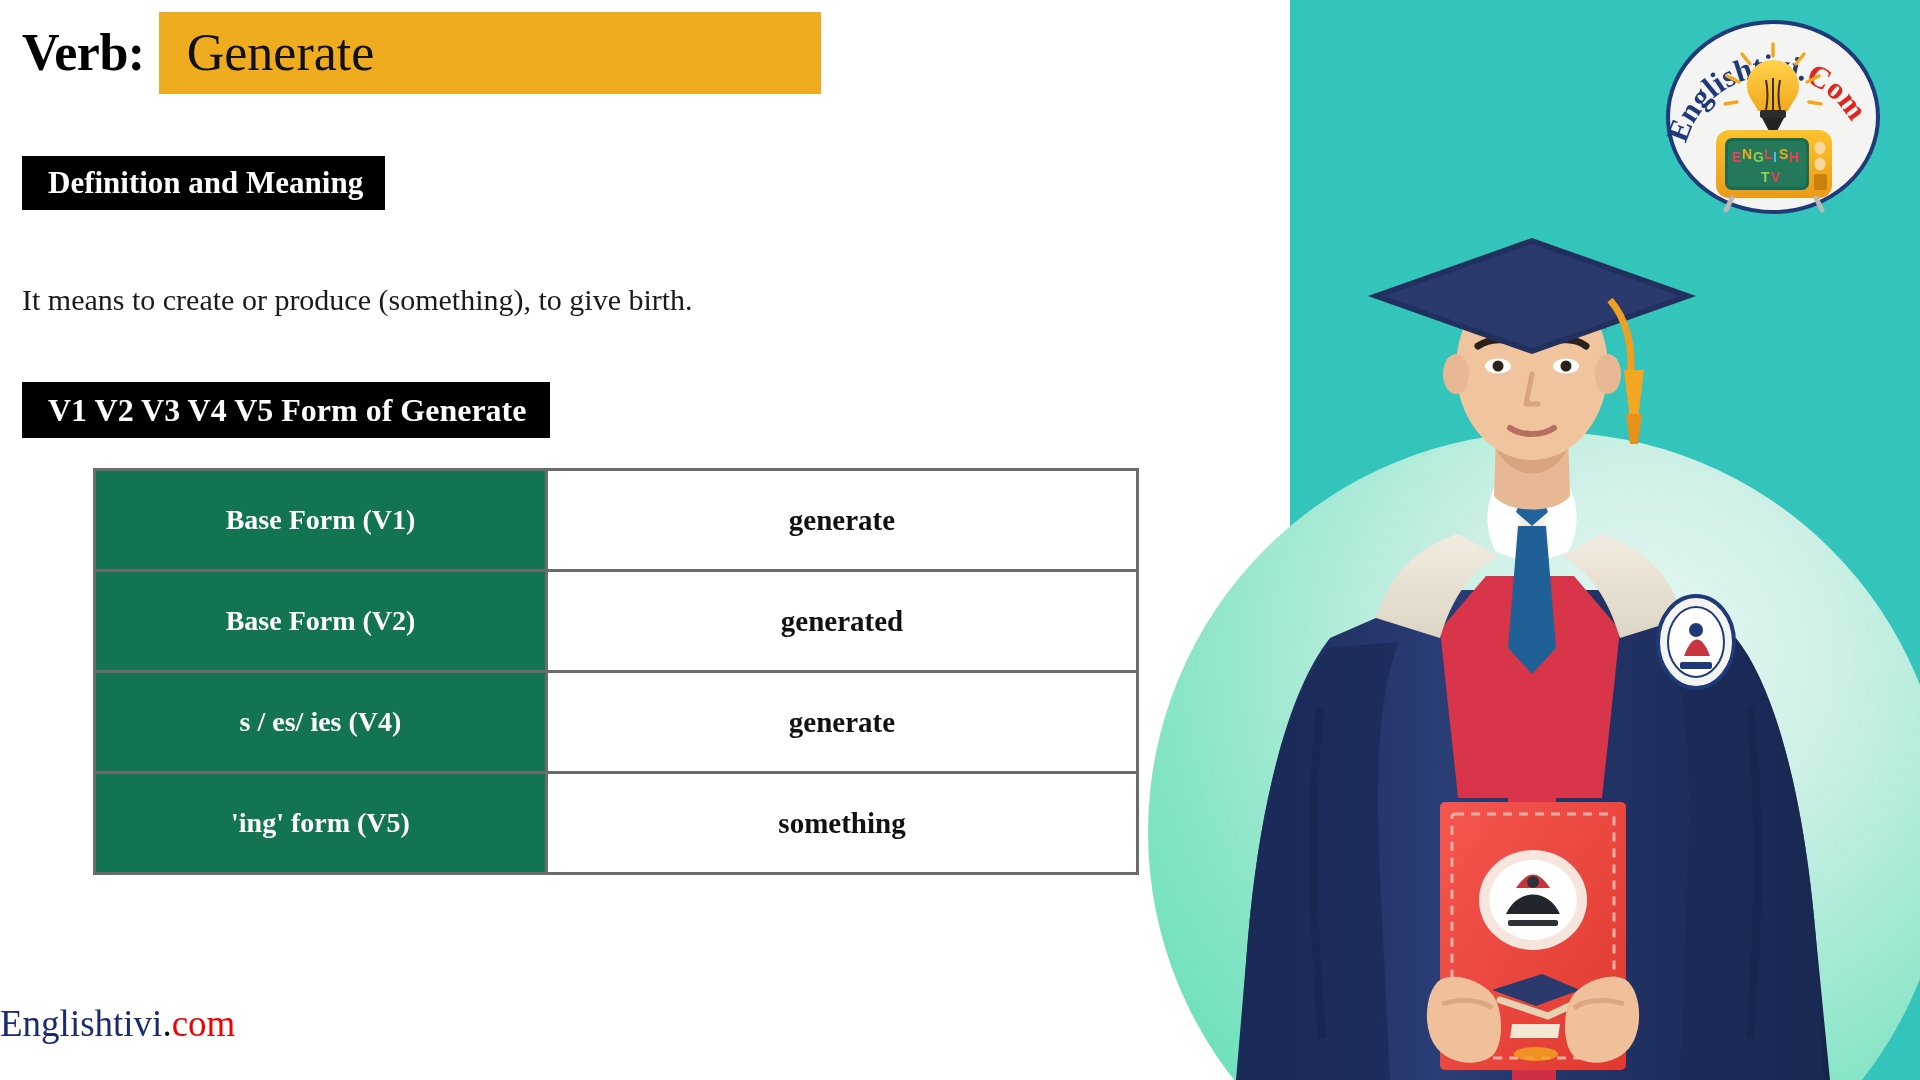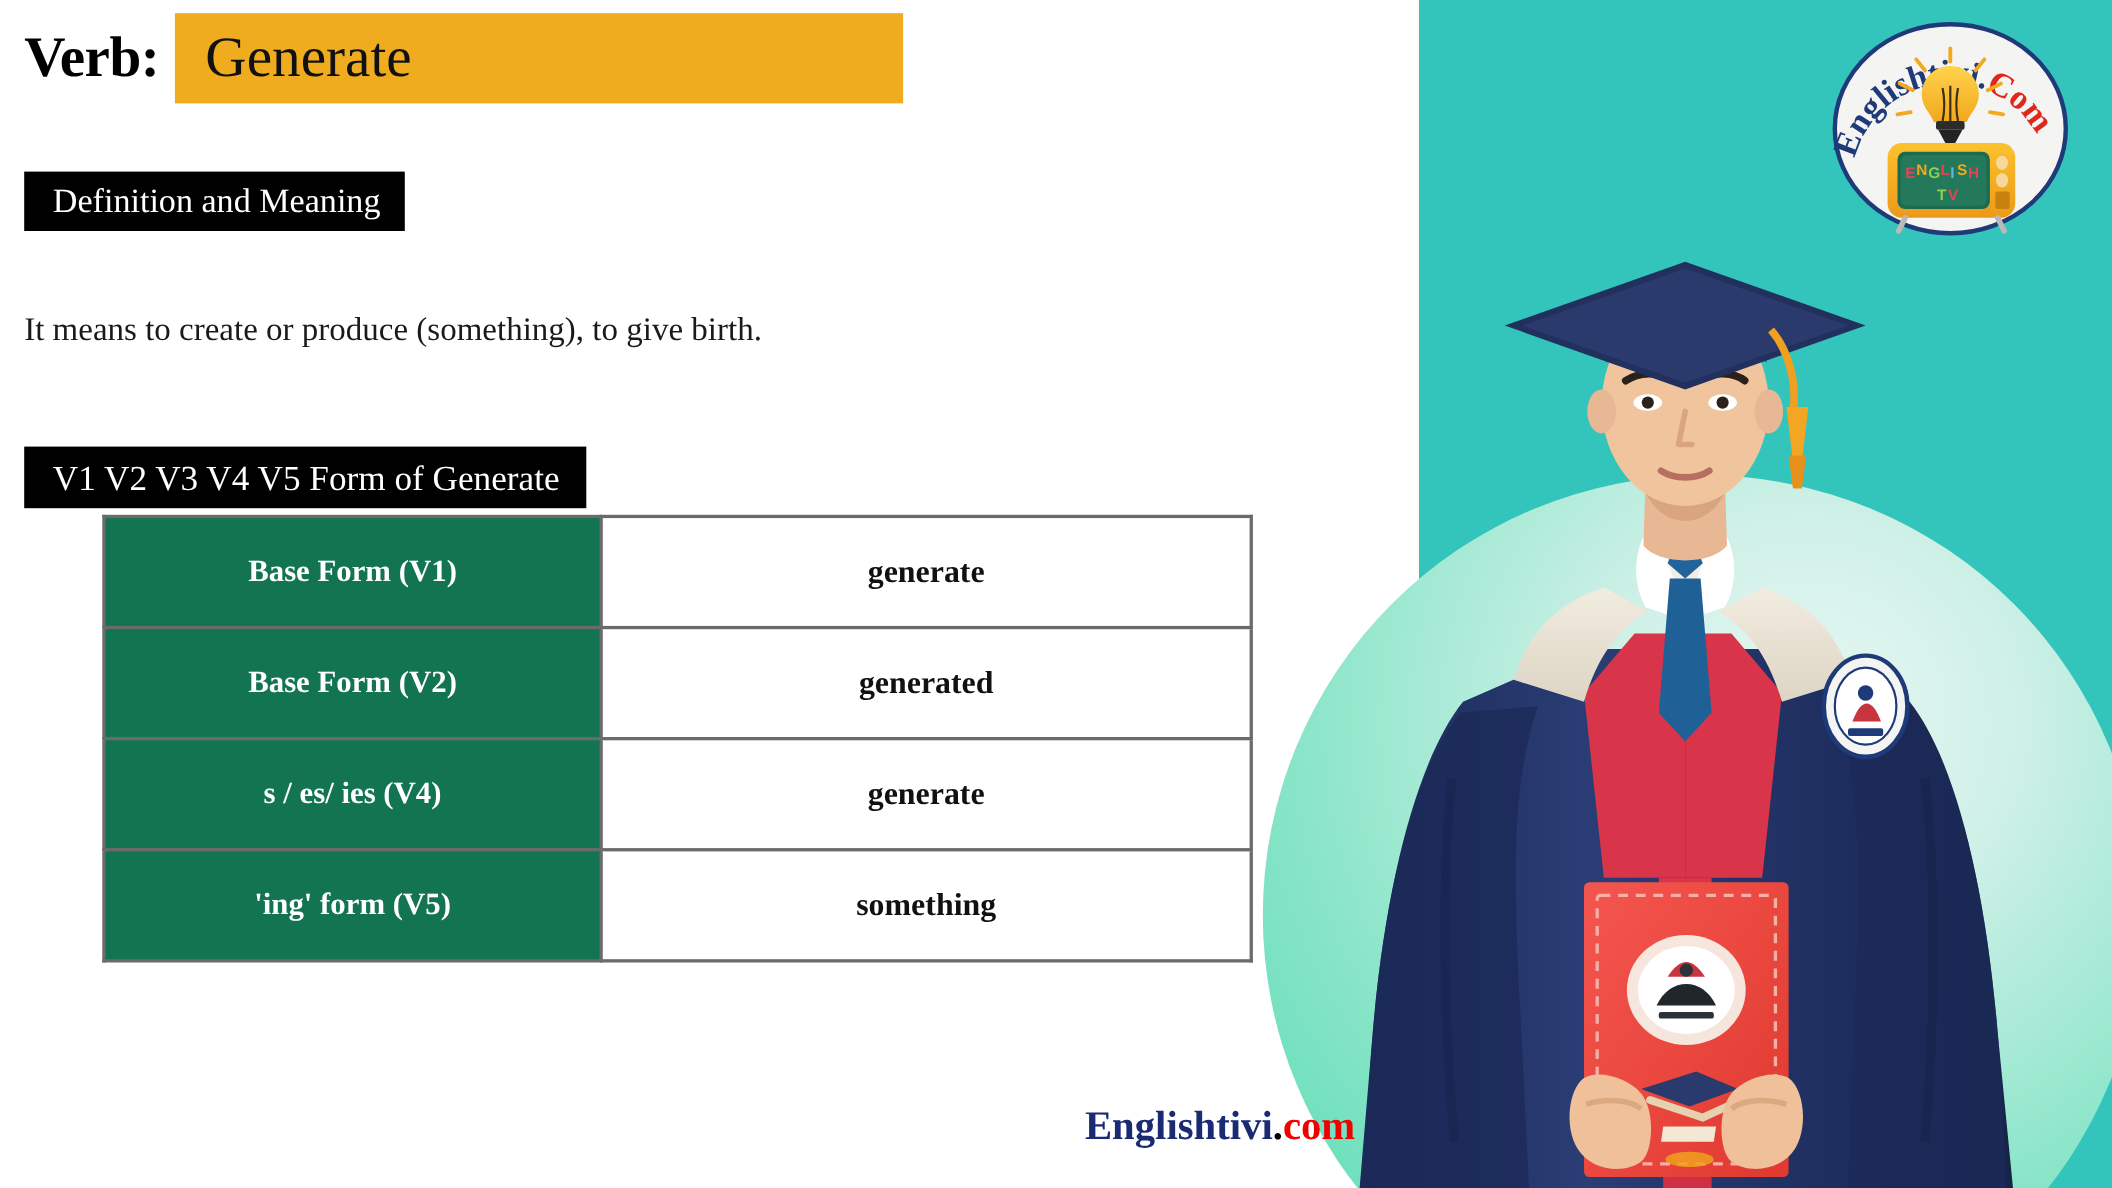--- a/index.html
+++ b/index.html
@@ -97,40 +97,39 @@
     padding-left: 28px;
     box-sizing: border-box;
     white-space: nowrap;
   }
 
   
   .black-tag {
     position: absolute;
     background: #000000;
     color: #ffffff;
-    font-weight: normal;
+    font-weight: bold;
     white-space: nowrap;
     box-sizing: border-box;
   }
   .tag-definition {
     left: 22px;
     top: 156px;
     height: 54px;
     line-height: 54px;
     font-size: 31px;
     padding: 0 22px 0 26px;
   }
   .tag-forms {
     left: 22px;
     top: 382px;
     height: 56px;
     line-height: 56px;
     font-size: 32px;
     padding: 0 24px 0 26px;
-    margin-top: 24px;
   }
 
   .definition-text {
     position: absolute;
     left: 22px;
     top: 236px;
     font-size: 30px;
     color: #1a1a1a;
     white-space: nowrap;
     margin-top: 47px;
@@ -165,23 +164,23 @@
     color: #111111;
     font-size: 29px;
   }
 
   
   .footer-brand {
     position: absolute;
     left: 0;
     top: 1002px;
     width: 1232px;
-    text-align: right;
+    text-align: left;
     font-size: 37px;
-    font-weight: bold;
+    font-weight: normal;
   }
   .brand-a { color: #1a2a73; }
   .brand-dot { color: #000000; }
   .brand-b { color: #f00000; }
 </style>
 </head>
 <body>
 
 <div class="right-panel"></div>
 

